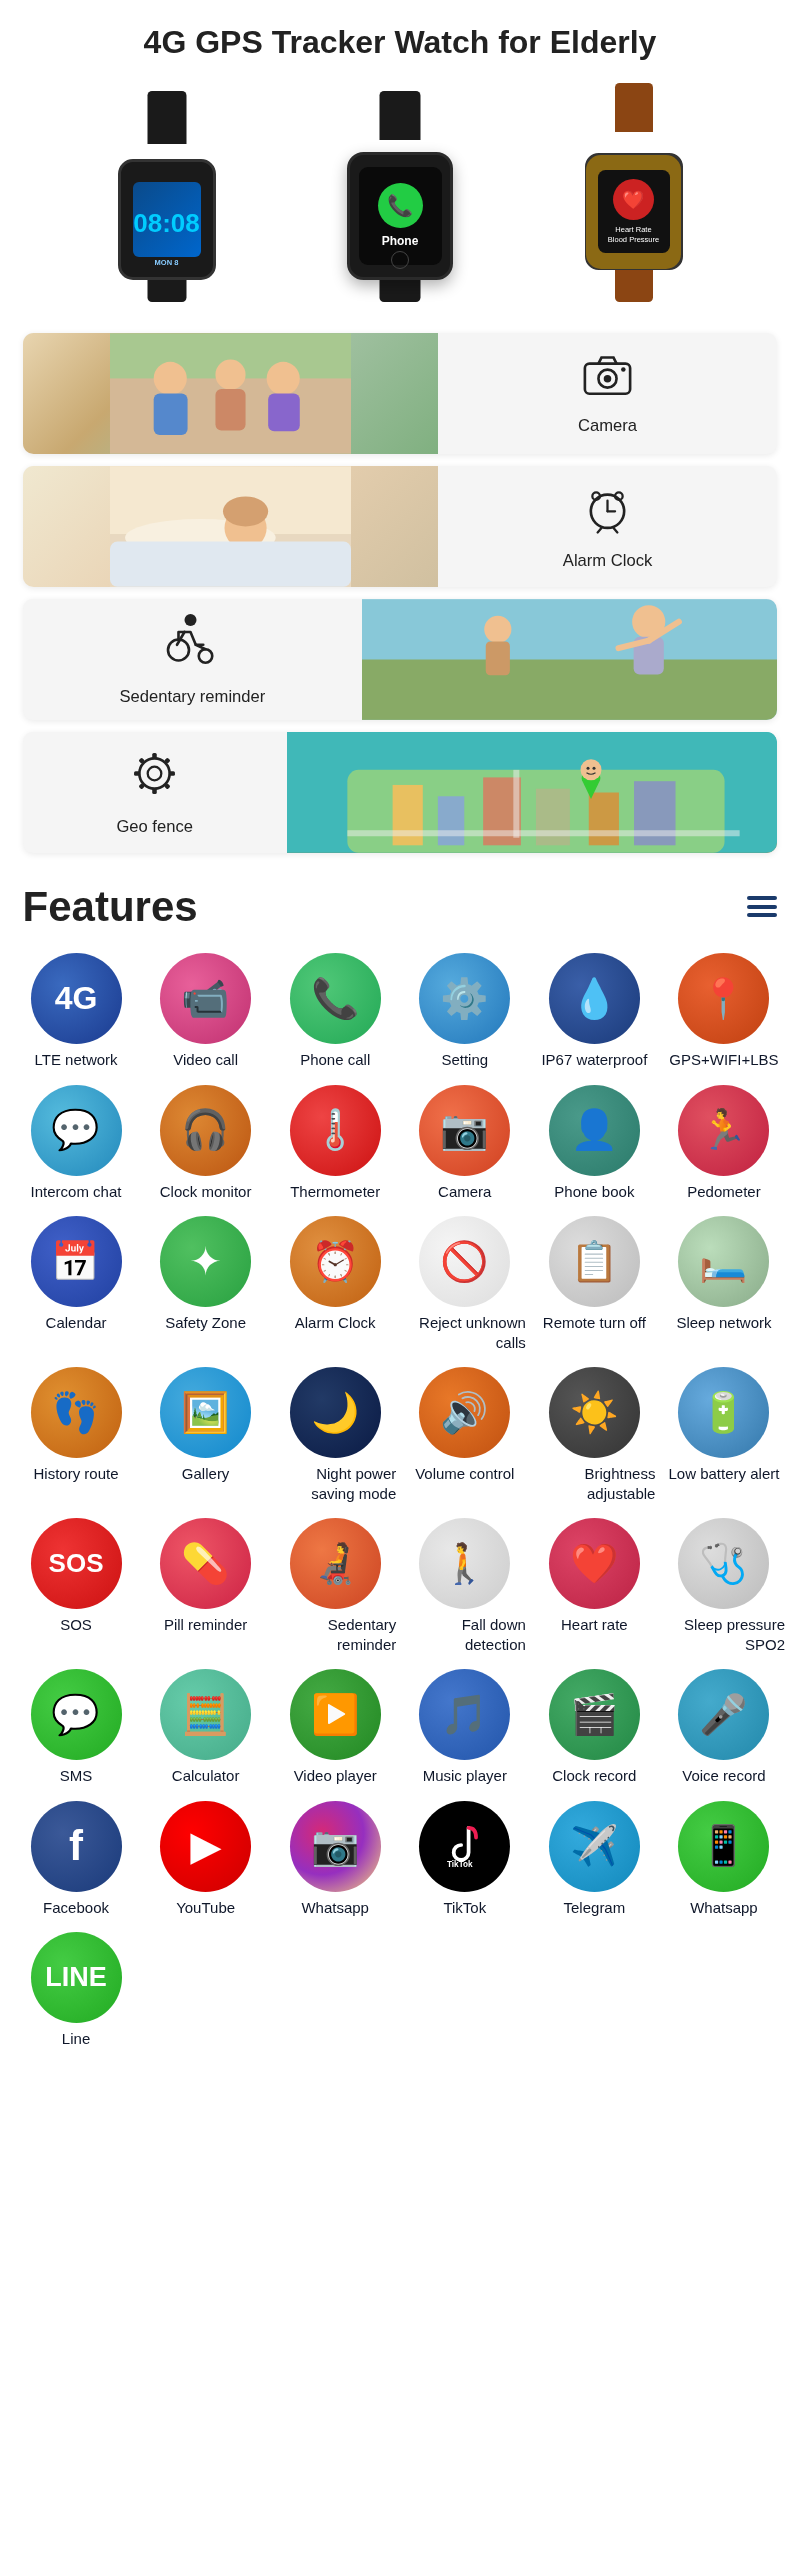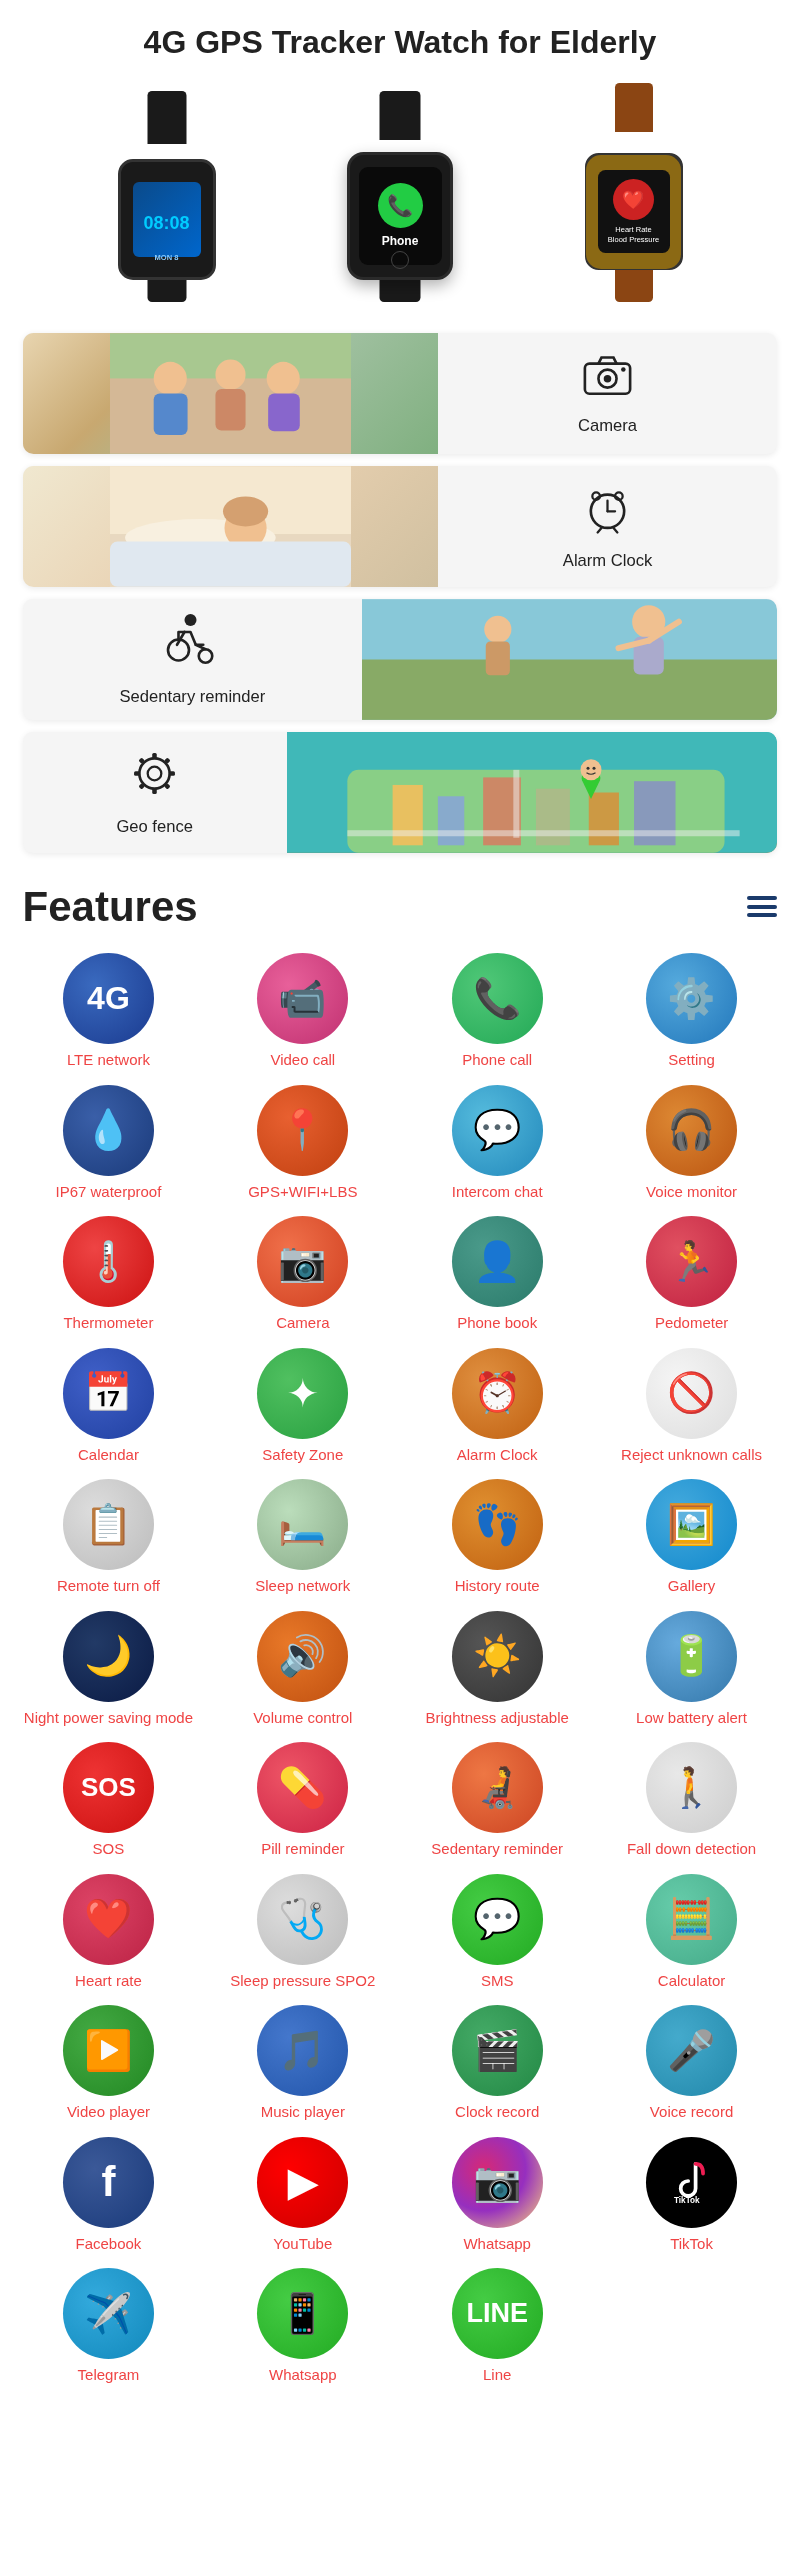--- a/index.html
+++ b/index.html
@@ -52,21 +52,21 @@
       background: linear-gradient(135deg, #0a4a8a, #0066cc);
       border-radius: 6px;
       display: flex;
       flex-direction: column;
       align-items: center;
       justify-content: center;
       color: #00ccff;
       font-size: 16.6px;
       font-weight: bold;
     }
-    .watch1-screen .time { font-size: 18px; margin-top: 36px; }
+    .watch1-screen .time { font-size: 26px; margin-top: 36px; }
     .watch1-screen .date { font-size: 7.5px; color: #88ccff; margin-top: 19px; }
 
     
     .watch2-body {
       width: 106px;
       height: 128px;
       background: #1a1a1a;
       border-radius: 16.6px;
       border: 3.8px solid #2a2a2a;
       display: flex;
@@ -229,21 +229,21 @@
       width: 30px;
       height: 3.8px;
       background: #1a3a6b;
       border-radius: 2.3px;
     }
 
     
     .features-grid {
       padding: 7.5px 15px 22.6px;
       display: grid;
-      grid-template-columns: repeat(4, 1fr);
+      grid-template-columns: repeat(6, 1fr);
       gap: 15px 7.5px;
     }
     .feature-item {
       display: flex;
       flex-direction: column;
       align-items: center;
       gap: 6px;
       cursor: pointer;
     }
     .feature-icon-wrap {
@@ -253,22 +253,22 @@
       display: flex;
       align-items: center;
       justify-content: center;
       font-size: 39px;
       color: #fff;
       position: relative;
       overflow: hidden;
     }
     .feature-icon-label {
       font-size: 15px;
-      text-align: left;
-      color: #ef4444;
+      text-align: right;
+      color: #0f172a;
       line-height: 1.3;
       font-weight: normal;
     }
 
     
     .ic-lte { background: radial-gradient(circle at 35% 35%, #3a6abf, #1a3a8f); }
     .ic-video-call { background: radial-gradient(circle at 35% 35%, #e8609a, #c03070); }
     .ic-phone { background: radial-gradient(circle at 35% 35%, #50c878, #22a855); }
     .ic-setting { background: radial-gradient(circle at 35% 35%, #55aadd, #2277bb); }
     .ic-waterproof { background: radial-gradient(circle at 35% 35%, #3a5fa8, #1a3a7a); }
@@ -562,21 +562,21 @@
     <div class="feature-item">
       <div class="feature-icon-wrap ic-gps" style="font-size: 39px;">📍</div>
       <div class="feature-icon-label">GPS+WIFI+LBS</div>
     </div>
     <div class="feature-item">
       <div class="feature-icon-wrap ic-intercom" style="font-size: 39px;">💬</div>
       <div class="feature-icon-label">Intercom chat</div>
     </div>
     <div class="feature-item">
       <div class="feature-icon-wrap ic-voice" style="font-size: 39px;">🎧</div>
-      <div class="feature-icon-label">Voice monitor</div>
+      <div class="feature-icon-label">Clock monitor</div>
     </div>
     <div class="feature-item">
       <div class="feature-icon-wrap ic-thermo" style="font-size: 39px;">🌡️</div>
       <div class="feature-icon-label">Thermometer</div>
     </div>
     <div class="feature-item">
       <div class="feature-icon-wrap ic-camera" style="font-size: 39px;">📷</div>
       <div class="feature-icon-label">Camera</div>
     </div>
     <div class="feature-item">

